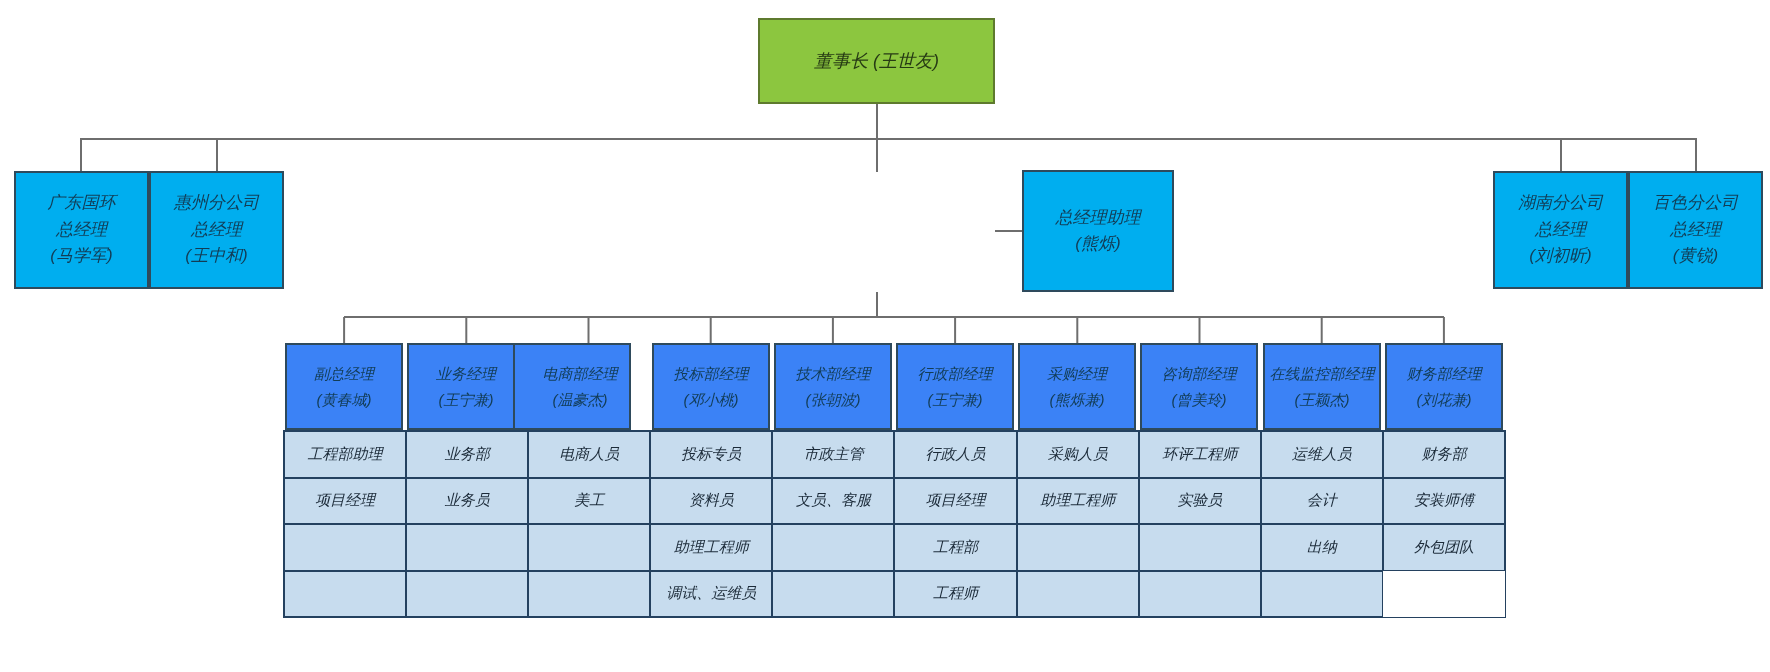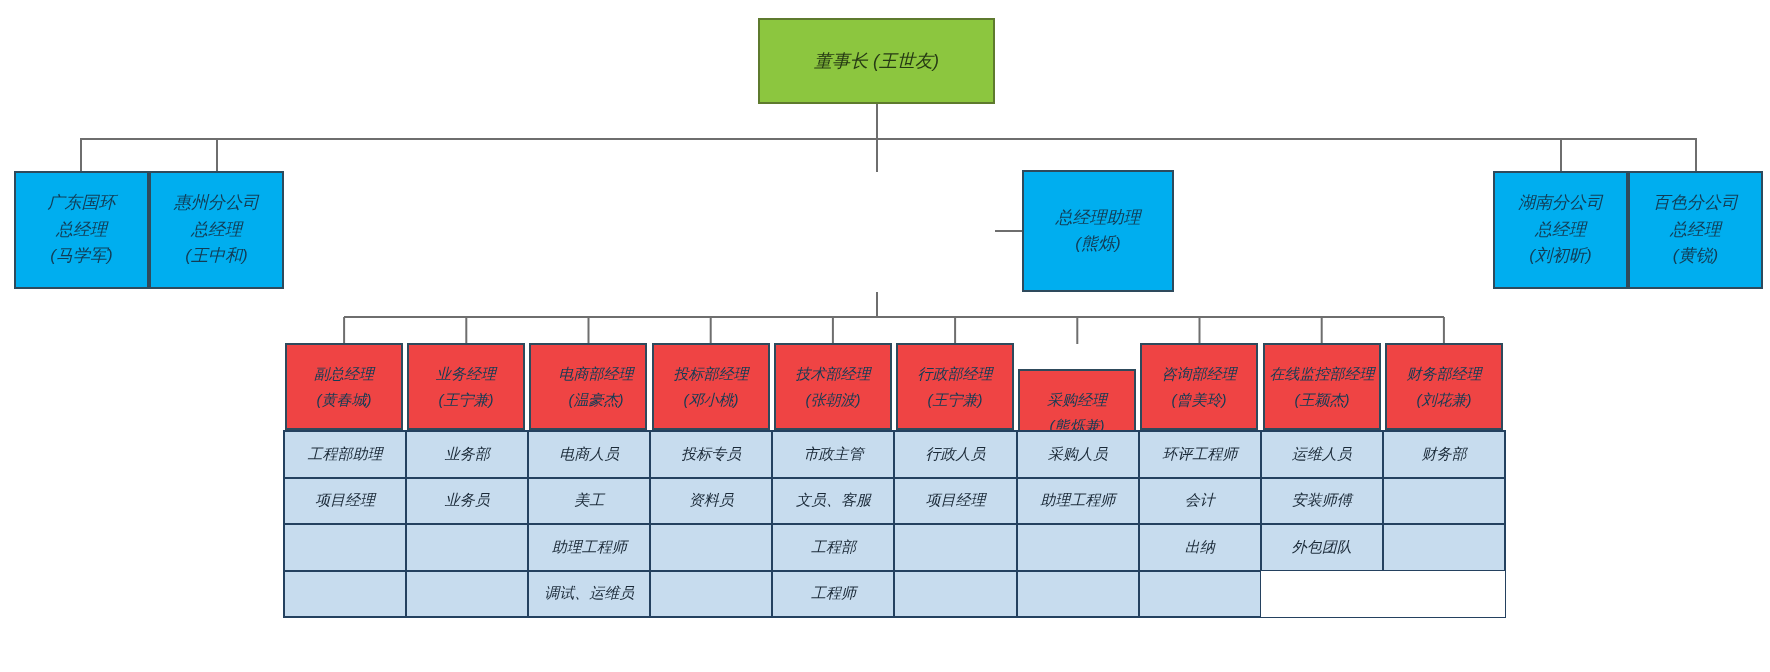--- a/index.html
+++ b/index.html
@@ -16,21 +16,21 @@
   .node .ln{display:block;}
   .green{
     background:#8CC63F;border:2px solid #5E7A2E;color:#263A14;
     font-size:18px;line-height:1.5;
   }
   .blue{
     background:#00AEEF;border:2px solid #2E4A5C;color:#123C55;
     font-size:17px;line-height:1.55;
   }
   .dept{
-    background:#ef4444;border:2px solid #2E4A5C;color:#123C55;
+    background:#3b82f6;border:2px solid #2E4A5C;color:#123C55;
     font-size:15px;line-height:1.7;
   }
   .staff-table{
     position:absolute;left:283px;top:430px;width:1223px;height:188px;
     display:grid;grid-template-columns:repeat(10,1fr);grid-template-rows:repeat(4,1fr);
     border:1px solid #24415F;box-sizing:border-box;
   }
   .staff-cell{
     border:1px solid #24415F;background:#C7DCEE;color:#1B2A38;
     display:flex;align-items:center;justify-content:center;
@@ -107,37 +107,37 @@
 
   <div id="dept-row">
       <div class="node dept" style="left: 285px; top: 343px; width: 118px; height: 87px;">
         <span class="ln">副总经理</span>
         <span class="ln">(黄春城)</span>
       </div>
       <div class="node dept" style="left: 407px; top: 343px; width: 118px; height: 87px;">
         <span class="ln">业务经理</span>
         <span class="ln">(王宁兼)</span>
       </div>
-      <div class="node dept" style="left: 529px; top: 343px; width: 118px; height: 87px; padding-left: 16px;">
+      <div class="node dept" style="left: 513px; top: 343px; width: 118px; height: 87px; padding-left: 16px;">
         <span class="ln">电商部经理</span>
         <span class="ln">(温豪杰)</span>
       </div>
       <div class="node dept" style="left: 652px; top: 343px; width: 118px; height: 87px;">
         <span class="ln">投标部经理</span>
         <span class="ln">(邓小桃)</span>
       </div>
       <div class="node dept" style="left: 774px; top: 343px; width: 118px; height: 87px;">
         <span class="ln">技术部经理</span>
         <span class="ln">(张朝波)</span>
       </div>
       <div class="node dept" style="left: 896px; top: 343px; width: 118px; height: 87px;">
         <span class="ln">行政部经理</span>
         <span class="ln">(王宁兼)</span>
       </div>
-      <div class="node dept" style="left: 1018px; top: 343px; width: 118px; height: 87px; margin-top: 26px;">
+      <div class="node dept" style="left: 1018px; top: 343px; width: 118px; height: 87px;">
         <span class="ln">采购经理</span>
         <span class="ln">(熊烁兼)</span>
       </div>
       <div class="node dept" style="left: 1140px; top: 343px; width: 118px; height: 87px;">
         <span class="ln">咨询部经理</span>
         <span class="ln">(曾美玲)</span>
       </div>
       <div class="node dept" style="left: 1263px; top: 343px; width: 118px; height: 87px;">
         <span class="ln">在线监控部经理</span>
         <span class="ln">(王颖杰)</span>
@@ -159,20 +159,21 @@
       <div class="staff-cell">环评工程师</div>
       <div class="staff-cell">运维人员</div>
       <div class="staff-cell">财务部</div>
       <div class="staff-cell">项目经理</div>
       <div class="staff-cell">业务员</div>
       <div class="staff-cell">美工</div>
       <div class="staff-cell">资料员</div>
       <div class="staff-cell">文员、客服</div>
       <div class="staff-cell">项目经理</div>
       <div class="staff-cell">助理工程师</div>
+      <div class="staff-cell">实验员</div>
       <div class="staff-cell">会计</div>
       <div class="staff-cell">安装师傅</div>
       <div class="staff-cell"></div>
       <div class="staff-cell"></div>
       <div class="staff-cell"></div>
       <div class="staff-cell">助理工程师</div>
       <div class="staff-cell"></div>
       <div class="staff-cell">工程部</div>
       <div class="staff-cell"></div>
       <div class="staff-cell"></div>

